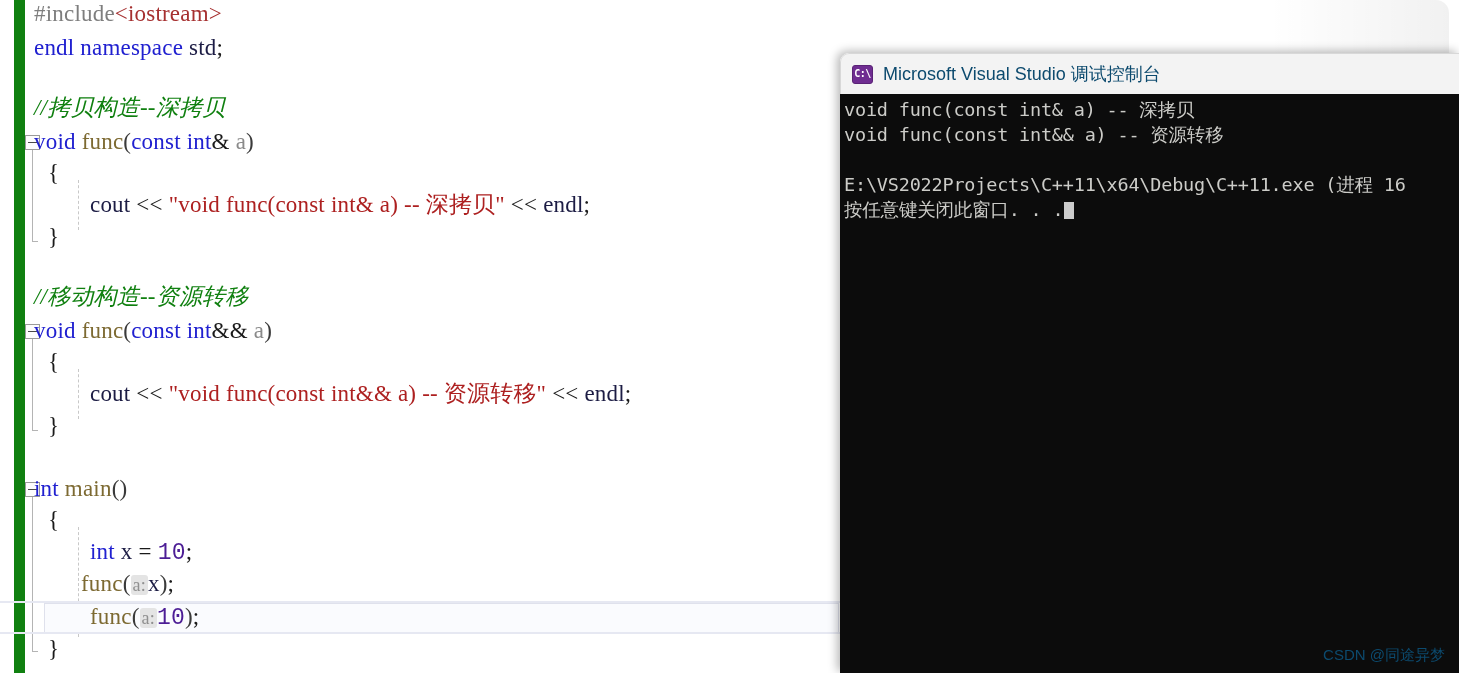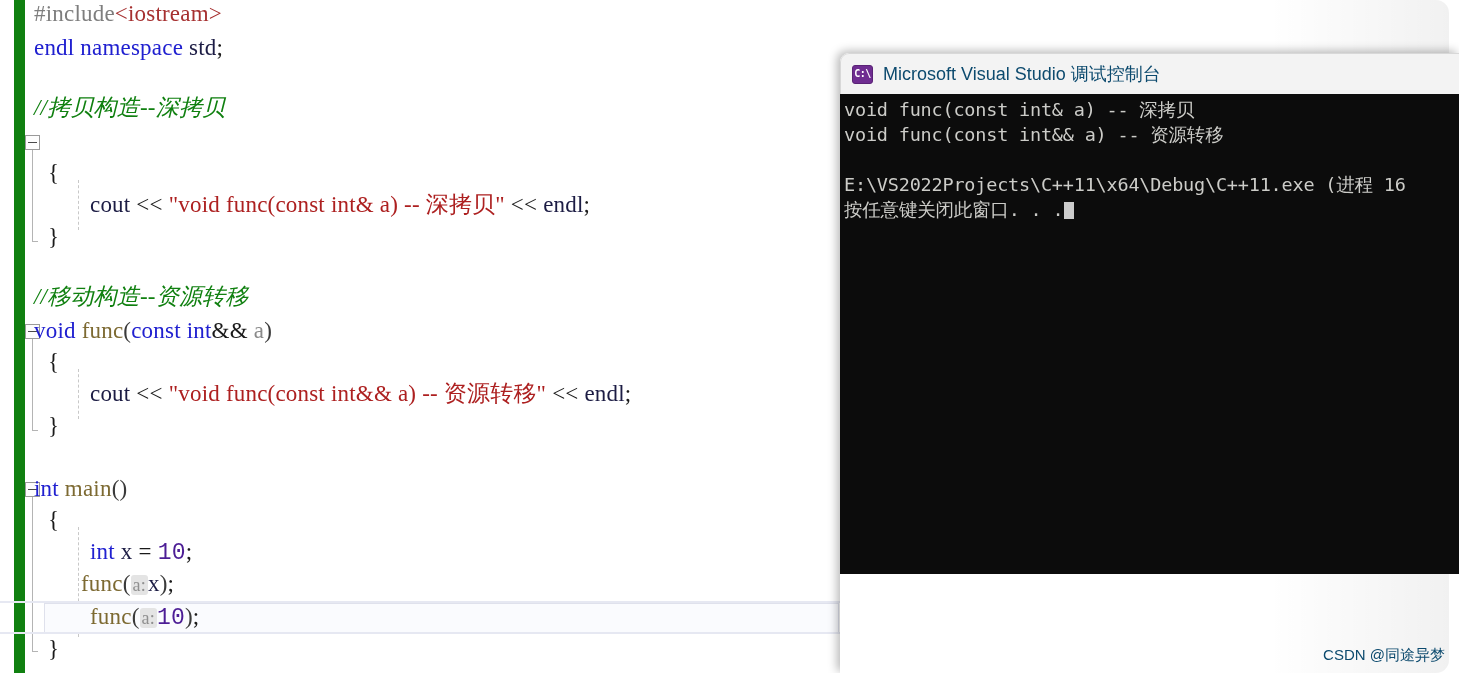--- a/index.html
+++ b/index.html
@@ -191,21 +191,21 @@
   #console-title-text {
     font-family: "Liberation Sans", sans-serif;
     font-size: 18px;
     color: #0c4a6e;
     white-space: nowrap;
   }
   #console-body {
     position: absolute;
     left: 0; top: 41px;
     width: 619px;
-    height: 480px;
+    height: 579px;
     background: #0c0c0c;
     padding: 3px 0 0 4px;
     box-sizing: border-box;
     overflow: hidden;
   }
   .console-line {
     font-family: "DejaVu Sans Mono", "Liberation Mono", monospace;
     font-size: 18.5px;
     line-height: 25px;
     color: #ccccc8;
@@ -253,20 +253,21 @@
   <div class="indent-guide" style="top:527px; height:110px;"></div>
 
   <div id="current-line-top"></div>
   <div id="current-line"></div>
   <div id="current-line-bottom"></div>
 
   <div class="code-area" id="code-area">
       <div class="code-line" style="top: -2px;"><span class="t-pre">#include</span><span class="t-inc">&lt;iostream&gt;</span></div>
       <div class="code-line" style="top: 32px;"><span class="t-kw">endl</span><span class="t-plain"> </span><span class="t-kw">namespace</span><span class="t-plain"> </span><span class="t-obj">std</span><span class="t-plain">;</span></div>
       <div class="code-line" style="top: 92px;"><span class="t-cmt">//拷贝构造--深拷贝</span></div>
+      <div class="code-line" style="top: 126px;"><span class="t-kw">void</span><span class="t-plain"> </span><span class="t-fn">func</span><span class="t-punc">(</span><span class="t-kw">const</span><span class="t-plain"> </span><span class="t-kw">int</span><span class="t-plain">&amp; </span><span class="t-id">a</span><span class="t-punc">)</span></div>
       <div class="code-line" style="top: 157px; left: 48px;"><span class="t-plain">{</span></div>
       <div class="code-line" style="top: 189px; left: 90px;"><span class="t-obj">cout</span><span class="t-plain"> &lt;&lt; </span><span class="t-str">"void func(const int&amp; a) -- 深拷贝"</span><span class="t-plain"> &lt;&lt; </span><span class="t-obj">endl</span><span class="t-plain">;</span></div>
       <div class="code-line" style="top: 221px; left: 48px;"><span class="t-plain">}</span></div>
       <div class="code-line" style="top: 281px;"><span class="t-cmt">//移动构造--资源转移</span></div>
       <div class="code-line" style="top: 315px;"><span class="t-kw">void</span><span class="t-plain"> </span><span class="t-fn">func</span><span class="t-punc">(</span><span class="t-kw">const</span><span class="t-plain"> </span><span class="t-kw">int</span><span class="t-plain">&amp;&amp; </span><span class="t-id">a</span><span class="t-punc">)</span></div>
       <div class="code-line" style="top: 346px; left: 48px;"><span class="t-plain">{</span></div>
       <div class="code-line" style="top: 378px; left: 90px;"><span class="t-obj">cout</span><span class="t-plain"> &lt;&lt; </span><span class="t-str">"void func(const int&amp;&amp; a) -- 资源转移"</span><span class="t-plain"> &lt;&lt; </span><span class="t-obj">endl</span><span class="t-plain">;</span></div>
       <div class="code-line" style="top: 410px; left: 48px;"><span class="t-plain">}</span></div>
       <div class="code-line" style="top: 473px;"><span class="t-kw">int</span><span class="t-plain"> </span><span class="t-fn">main</span><span class="t-punc">()</span></div>
       <div class="code-line" style="top: 504px; left: 48px;"><span class="t-plain">{</span></div>

